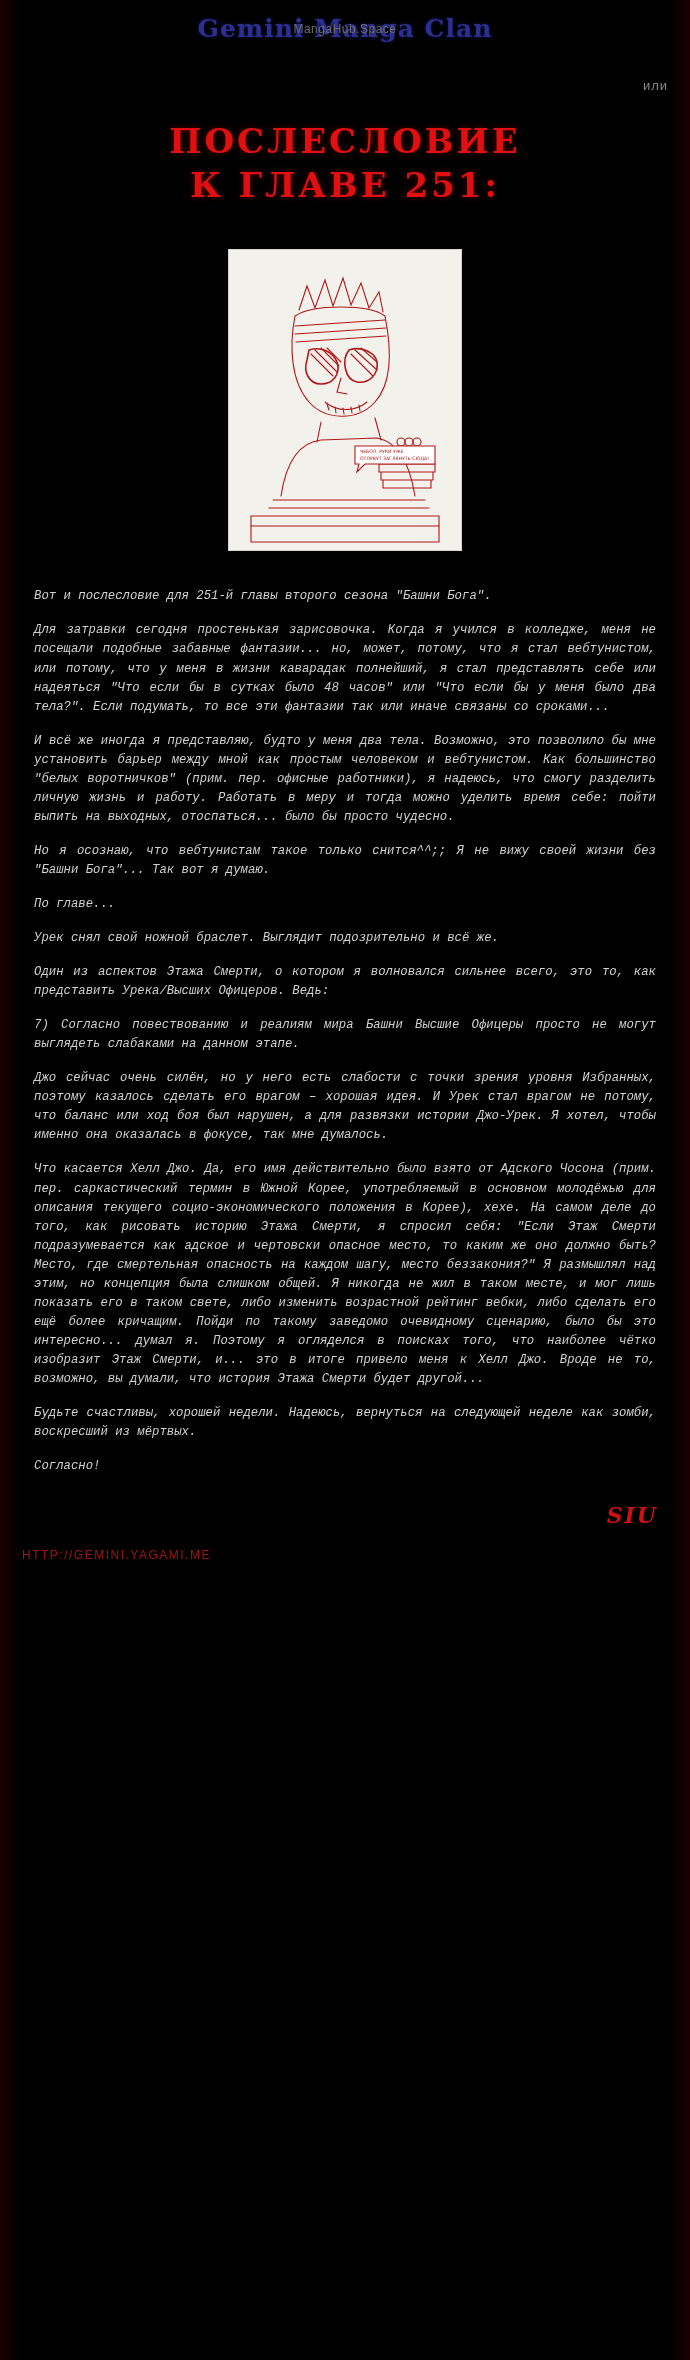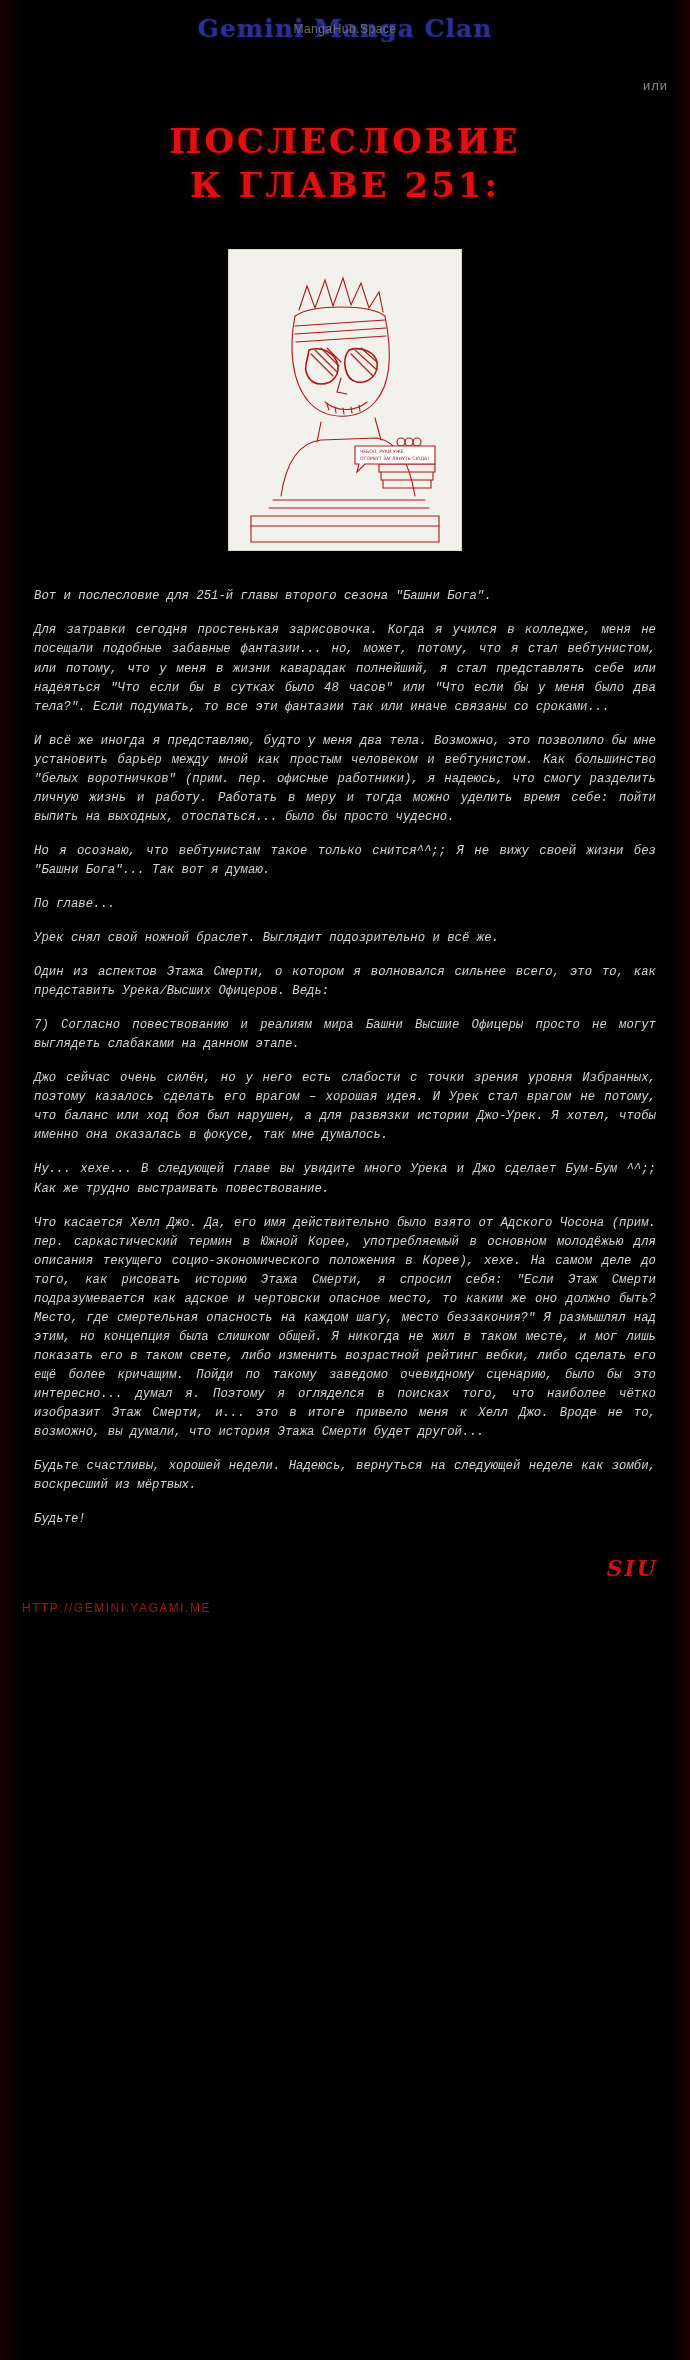--- a/index.html
+++ b/index.html
@@ -201,23 +201,22 @@
     <div class="body-text">
       <p class="para">Вот и послесловие для 251-й главы второго сезона "Башни Бога".</p>
       <p class="para">Для затравки сегодня простенькая зарисовочка. Когда я учился в колледже, меня не посещали подобные забавные фантазии... но, может, потому, что я стал вебтунистом, или потому, что у меня в жизни каварадак полнейший, я стал представлять себе или надеяться "Что если бы в сутках было 48 часов" или "Что если бы у меня было два тела?". Если подумать, то все эти фантазии так или иначе связаны со сроками...</p>
       <p class="para">И всё же иногда я представляю, будто у меня два тела. Возможно, это позволило бы мне установить барьер между мной как простым человеком и вебтунистом. Как большинство "белых воротничков" (прим. пер. офисные работники), я надеюсь, что смогу разделить личную жизнь и работу. Работать в меру и тогда можно уделить время себе: пойти выпить на выходных, отоспаться... было бы просто чудесно.</p>
       <p class="para">Но я осознаю, что вебтунистам такое только снится^^;; Я не вижу своей жизни без "Башни Бога"... Так вот я думаю.</p>
       <p class="para">По главе...</p>
       <p class="para">Урек снял свой ножной браслет. Выглядит подозрительно и всё же.</p>
       <p class="para">Один из аспектов Этажа Смерти, о котором я волновался сильнее всего, это то, как представить Урека/Высших Офицеров. Ведь:</p>
       <p class="para list">7)    Согласно повествованию и реалиям мира Башни Высшие Офицеры просто не могут выглядеть слабаками на данном этапе.</p>
       <p class="para">Джо сейчас очень силён, но у него есть слабости с точки зрения уровня Избранных, поэтому казалось сделать его врагом – хорошая идея. И Урек стал врагом не потому, что баланс или ход боя был нарушен, а для развязки истории Джо-Урек. Я хотел, чтобы именно она оказалась в фокусе, так мне думалось.</p>
-      <p class="para">Ну... хехе... В следующей главе вы увидите много Урека и Джо сделает Бум-Бум ^^;; Как же трудно выстраивать повествование.</p>
       <p class="para">Что касается Хелл Джо. Да, его имя действительно было взято от Адского Чосона (прим. пер. саркастический термин в Южной Корее, употребляемый в основном молодёжью для описания текущего социо-экономического положения в Корее), хехе. На самом деле до того, как рисовать историю Этажа Смерти, я спросил себя: "Если Этаж Смерти подразумевается как адское и чертовски опасное место, то каким же оно должно быть? Место, где смертельная опасность на каждом шагу, место беззакония?" Я размышлял над этим, но концепция была слишком общей. Я никогда не жил в таком месте, и мог лишь показать его в таком свете, либо изменить возрастной рейтинг вебки, либо сделать его ещё более кричащим. Пойди по такому заведомо очевидному сценарию, было бы это интересно... думал я. Поэтому я огляделся в поисках того, что наиболее чётко изобразит Этаж Смерти, и... это в итоге привело меня к Хелл Джо. Вроде не то, возможно, вы думали, что история Этажа Смерти будет другой...</p>
       <p class="para">Будьте счастливы, хорошей недели. Надеюсь, вернуться на следующей неделе как зомби, воскресший из мёртвых.</p>
-      <p class="para">Будьте!</p>
+      <p class="para">Согласно!</p>
     </div>
 
     <div class="sig">SIU</div>
     <div class="footer-url">HTTP://GEMINI.YAGAMI.ME</div>
 
   </div>
 </div>
 
 </body></html>

